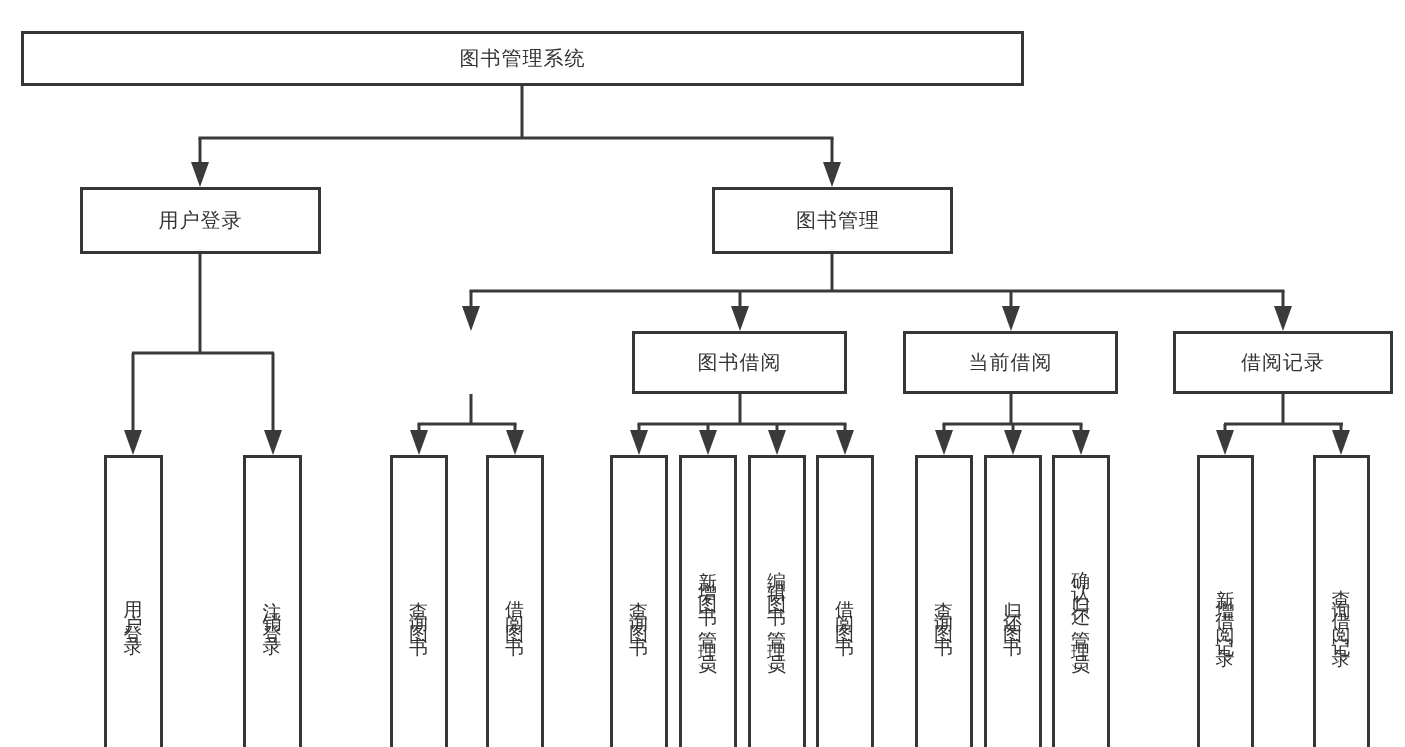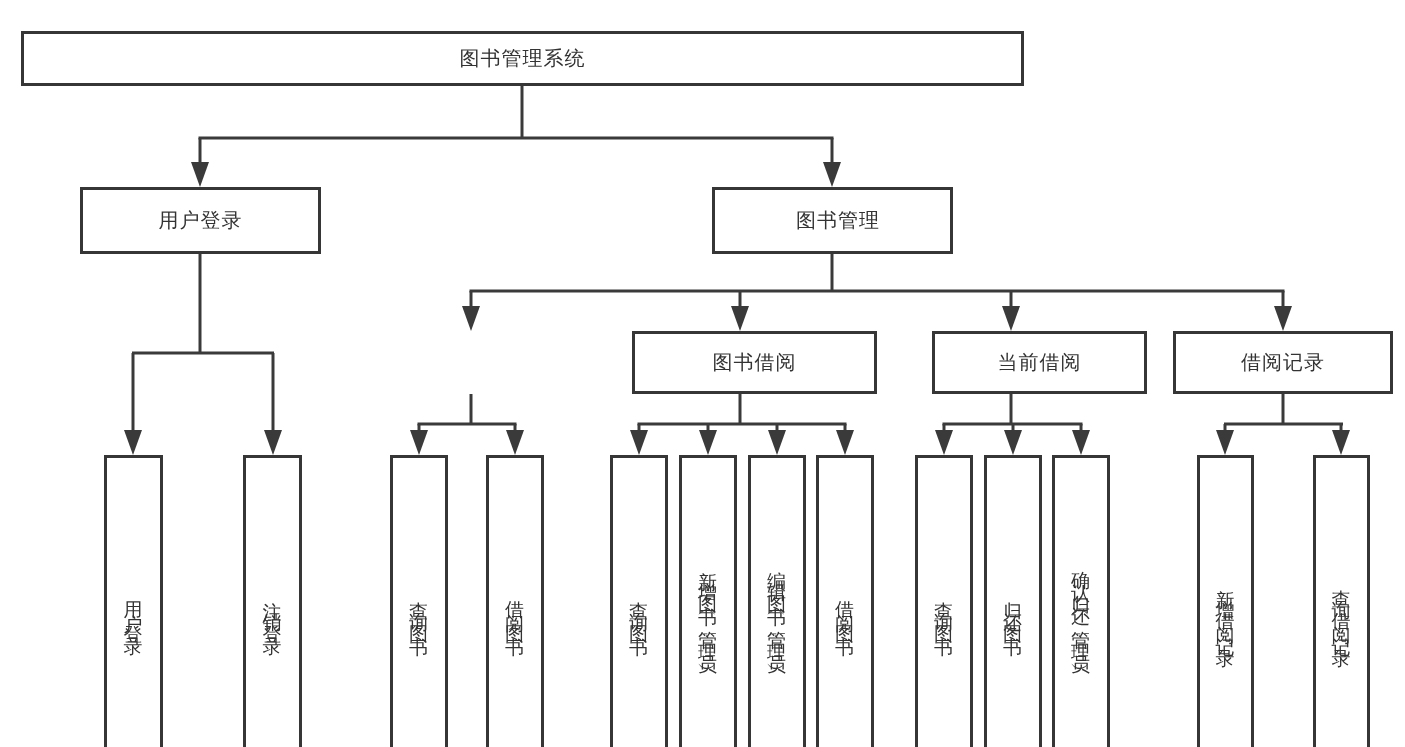--- a/index.html
+++ b/index.html
@@ -130,22 +130,22 @@
       <polygon points="1216,412 1234,412 1225,437"></polygon>
       <polygon points="1332,412 1350,412 1341,437"></polygon>
     </g>
   </svg>
 
   <div class="node" style="left:21px; top:13px; width:1003px; height:55px;">图书管理系统</div>
 
   <div class="node" style="left:80px; top:169px; width:241px; height:67px;">用户登录</div>
   <div class="node" style="left:712px; top:169px; width:241px; height:67px;padding-left:11px;">图书管理</div>
 
-  <div class="node" style="left:632px; top:313px; width:245px; height:63px;">图书借阅</div>
-  <div class="node" style="left:932px; top:313px; width:215px; height:63px;">当前借阅</div>
+  <div class="node" style="left:632px; top:313px; width:215px; height:63px;">图书借阅</div>
+  <div class="node" style="left:903px; top:313px; width:215px; height:63px;">当前借阅</div>
   <div class="node" style="left:1173px; top:313px; width:220px; height:63px;font-family:Liberation Serif, serif;">借阅记录</div>
 
   <div class="vnode" style="left:104px; top:437px; width:59px; height:298px;">
     <span class="vtext">用户登录</span>
   </div>
   <div class="vnode" style="left:243px; top:437px; width:59px; height:298px;">
     <span class="vtext">注销登录</span>
   </div>
 
   <div class="vnode" style="left:390px; top:437px; width:58px; height:298px;">

